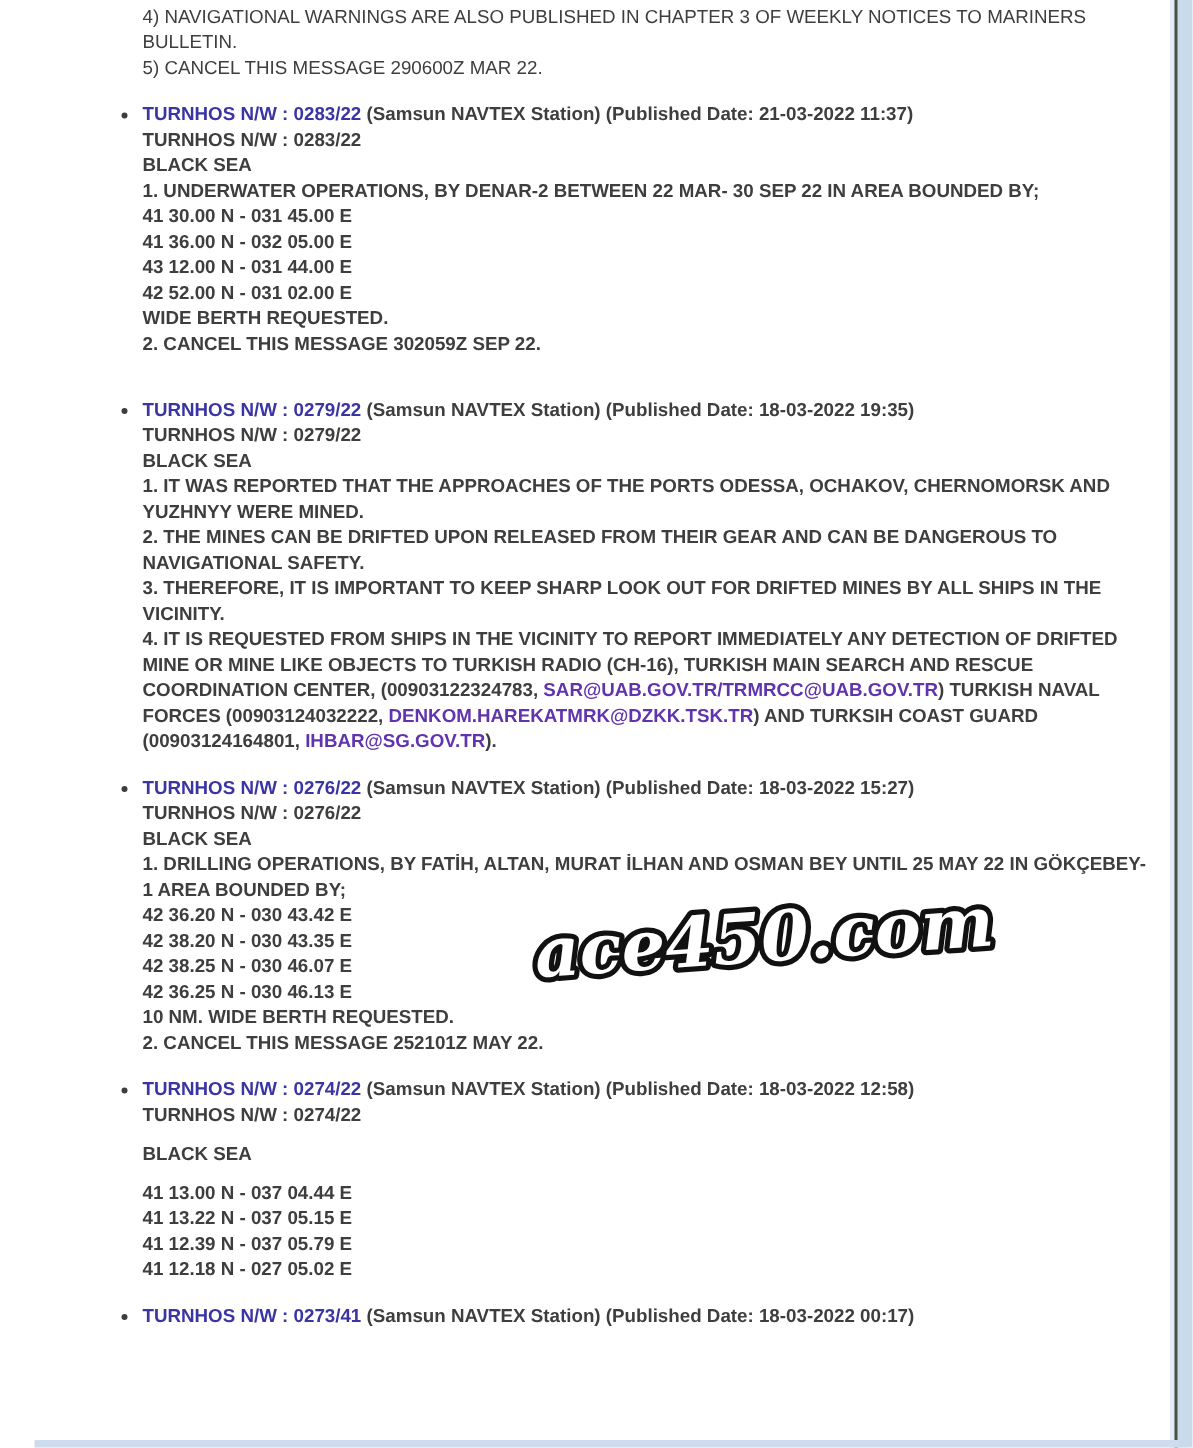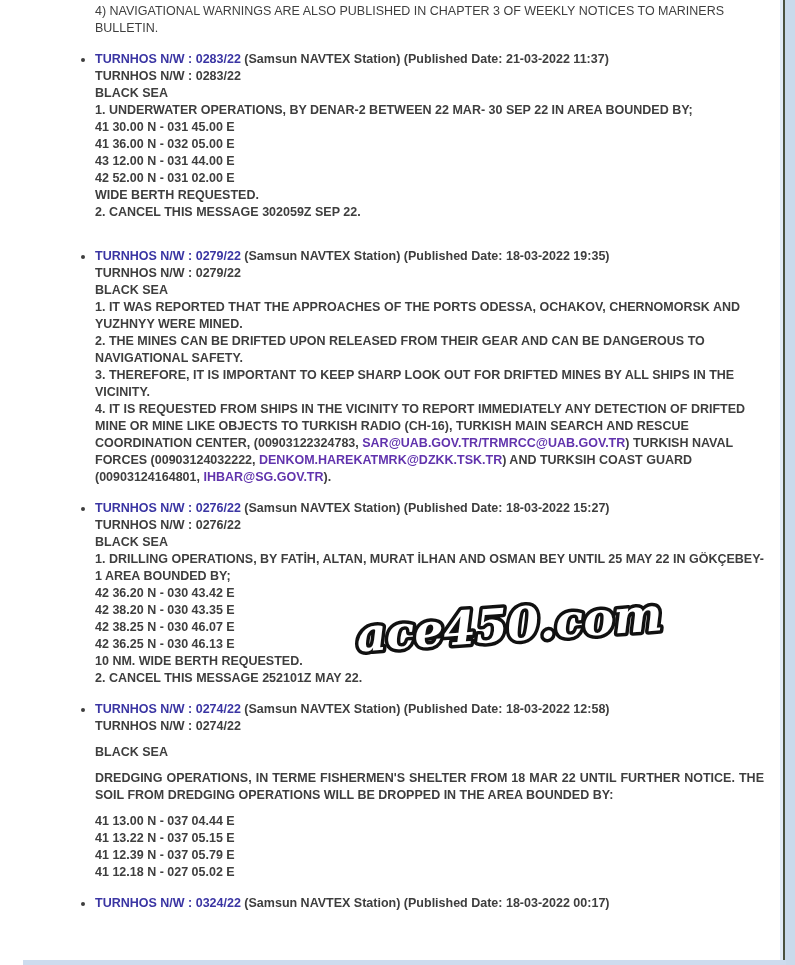--- a/index.html
+++ b/index.html
@@ -51,20 +51,21 @@
     position:absolute;left:348px;top:583px;width:320px;height:80px;
     pointer-events:none;
   }
 </style>
 </head>
 <body>
 
 <div class="content">
   <div class="intro">
     <div>4) NAVIGATIONAL WARNINGS ARE ALSO PUBLISHED IN CHAPTER 3 OF WEEKLY NOTICES TO MARINERS BULLETIN.</div>
+    <div>5) CANCEL THIS MESSAGE 290600Z MAR 22.</div>
   </div>
   <ul class="msg-list">
       <li class="space-after">
         <div><a class="msg-link">TURNHOS N/W : 0283/22</a> <span class="msg-meta">(Samsun NAVTEX Station) (Published Date: 21-03-2022 11:37)</span></div>
         <div class="block">TURNHOS N/W : 0283/22<br>BLACK SEA<br>1. UNDERWATER OPERATIONS, BY DENAR-2 BETWEEN 22 MAR- 30 SEP 22 IN AREA BOUNDED BY;<br>41 30.00 N - 031 45.00 E<br>41 36.00 N - 032 05.00 E<br>43 12.00 N - 031 44.00 E<br>42 52.00 N - 031 02.00 E<br>WIDE BERTH REQUESTED.<br>2. CANCEL THIS MESSAGE 302059Z SEP 22.</div>
       </li>
       <li>
         <div><a class="msg-link">TURNHOS N/W : 0279/22</a> <span class="msg-meta">(Samsun NAVTEX Station) (Published Date: 18-03-2022 19:35)</span></div>
         <div class="block">TURNHOS N/W : 0279/22<br>BLACK SEA</div>
         <div class="block">1. IT WAS REPORTED THAT THE APPROACHES OF THE PORTS ODESSA, OCHAKOV, CHERNOMORSK AND YUZHNYY WERE MINED.</div>
@@ -75,25 +76,24 @@
       <li>
         <div><a class="msg-link">TURNHOS N/W : 0276/22</a> <span class="msg-meta">(Samsun NAVTEX Station) (Published Date: 18-03-2022 15:27)</span></div>
         <div class="block">TURNHOS N/W : 0276/22<br>BLACK SEA</div>
         <div class="block justify">1. DRILLING OPERATIONS, BY FATİH, ALTAN, MURAT İLHAN AND OSMAN BEY UNTIL 25 MAY 22 IN GÖKÇEBEY-1 AREA BOUNDED BY;</div>
         <div class="block">42 36.20 N - 030 43.42 E<br>42 38.20 N - 030 43.35 E<br>42 38.25 N - 030 46.07 E<br>42 36.25 N - 030 46.13 E<br>10 NM. WIDE BERTH REQUESTED.<br>2. CANCEL THIS MESSAGE 252101Z MAY 22.</div>
       </li>
       <li>
         <div><a class="msg-link">TURNHOS N/W : 0274/22</a> <span class="msg-meta">(Samsun NAVTEX Station) (Published Date: 18-03-2022 12:58)</span></div>
         <div class="block">TURNHOS N/W : 0274/22</div>
         <div class="block gap">BLACK SEA</div>
-        <div class="block gap justify">DREDGING OPERATIONS, IN TERME FISHERMEN'S SHELTER FROM 18 MAR 22 UNTIL FURTHER NOTICE. THE SOIL FROM DREDGING OPERATIONS WILL BE DROPPED IN THE AREA BOUNDED BY:</div>
         <div class="block gap">41 13.00 N - 037 04.44 E<br>41 13.22 N - 037 05.15 E<br>41 12.39 N - 037 05.79 E<br>41 12.18 N - 027 05.02 E</div>
       </li>
       <li>
-        <div><a class="msg-link">TURNHOS N/W : 0324/22</a> <span class="msg-meta">(Samsun NAVTEX Station) (Published Date: 18-03-2022 00:17)</span></div>
+        <div><a class="msg-link">TURNHOS N/W : 0273/41</a> <span class="msg-meta">(Samsun NAVTEX Station) (Published Date: 18-03-2022 00:17)</span></div>
       </li>
     </ul>
 </div>
 
 <svg class="watermark" viewBox="0 0 320 80" width="320" height="80">
   <text x="8" y="58" transform="rotate(-4 160 40)" font-family="DejaVu Serif, serif" font-style="italic" font-weight="bold" font-size="46" fill="#ffffff" stroke="#111111" stroke-width="7" paint-order="stroke" stroke-linejoin="round">ace450.com</text>
 </svg>
 
 <div class="right-edge"></div>
 <div class="bottom-strip"></div>

